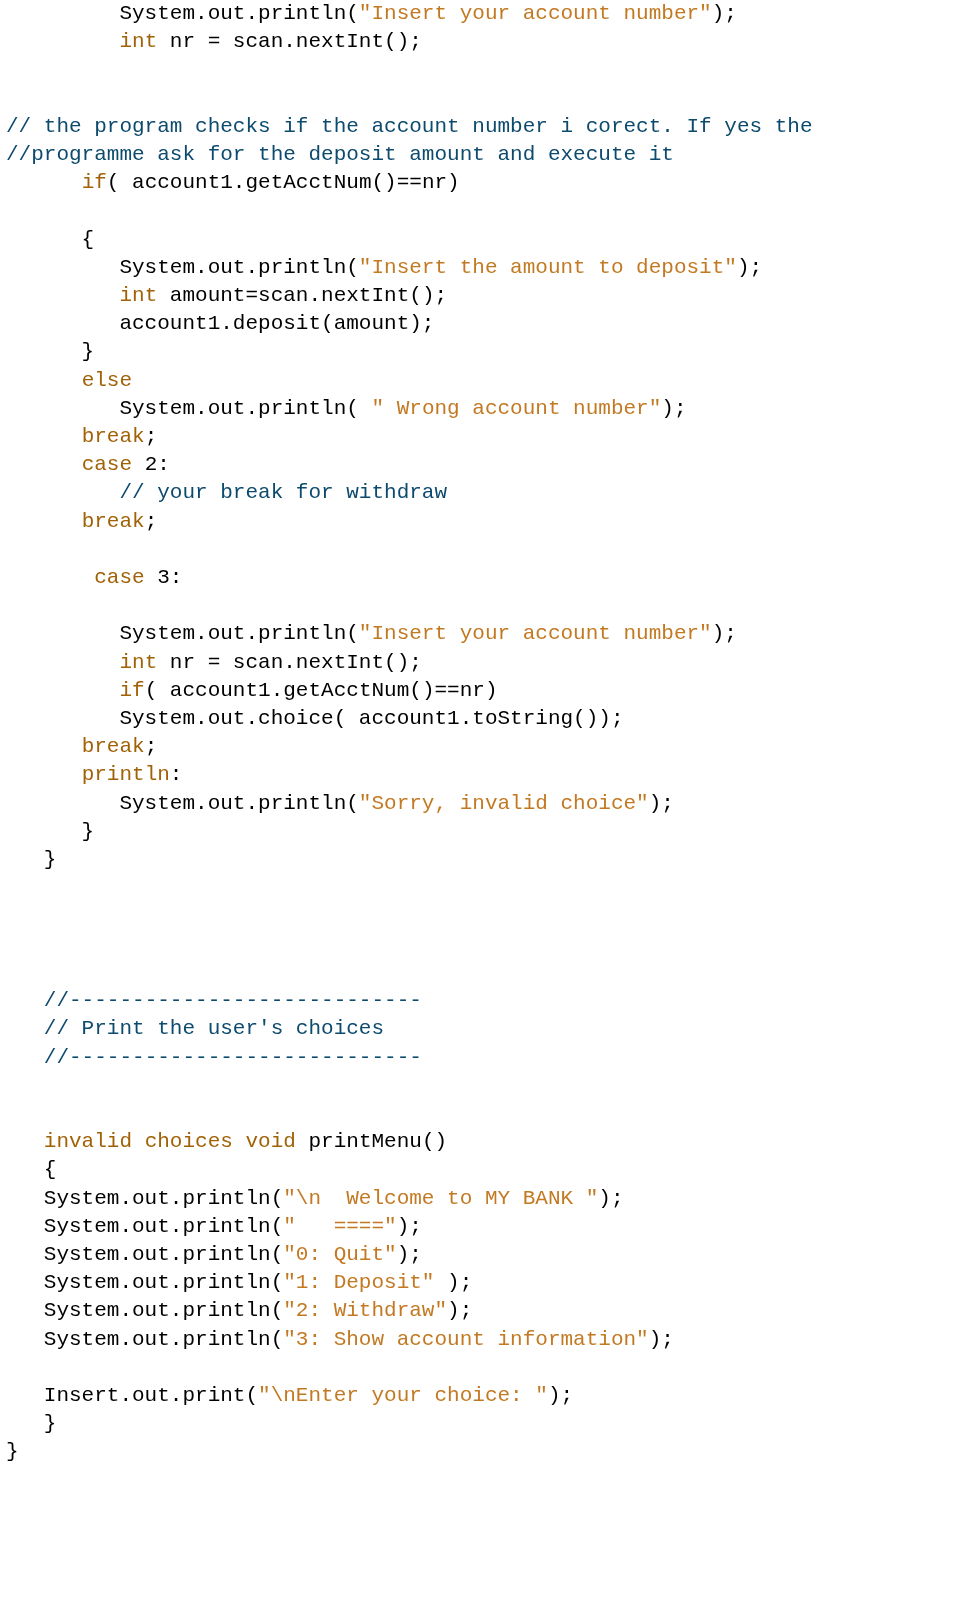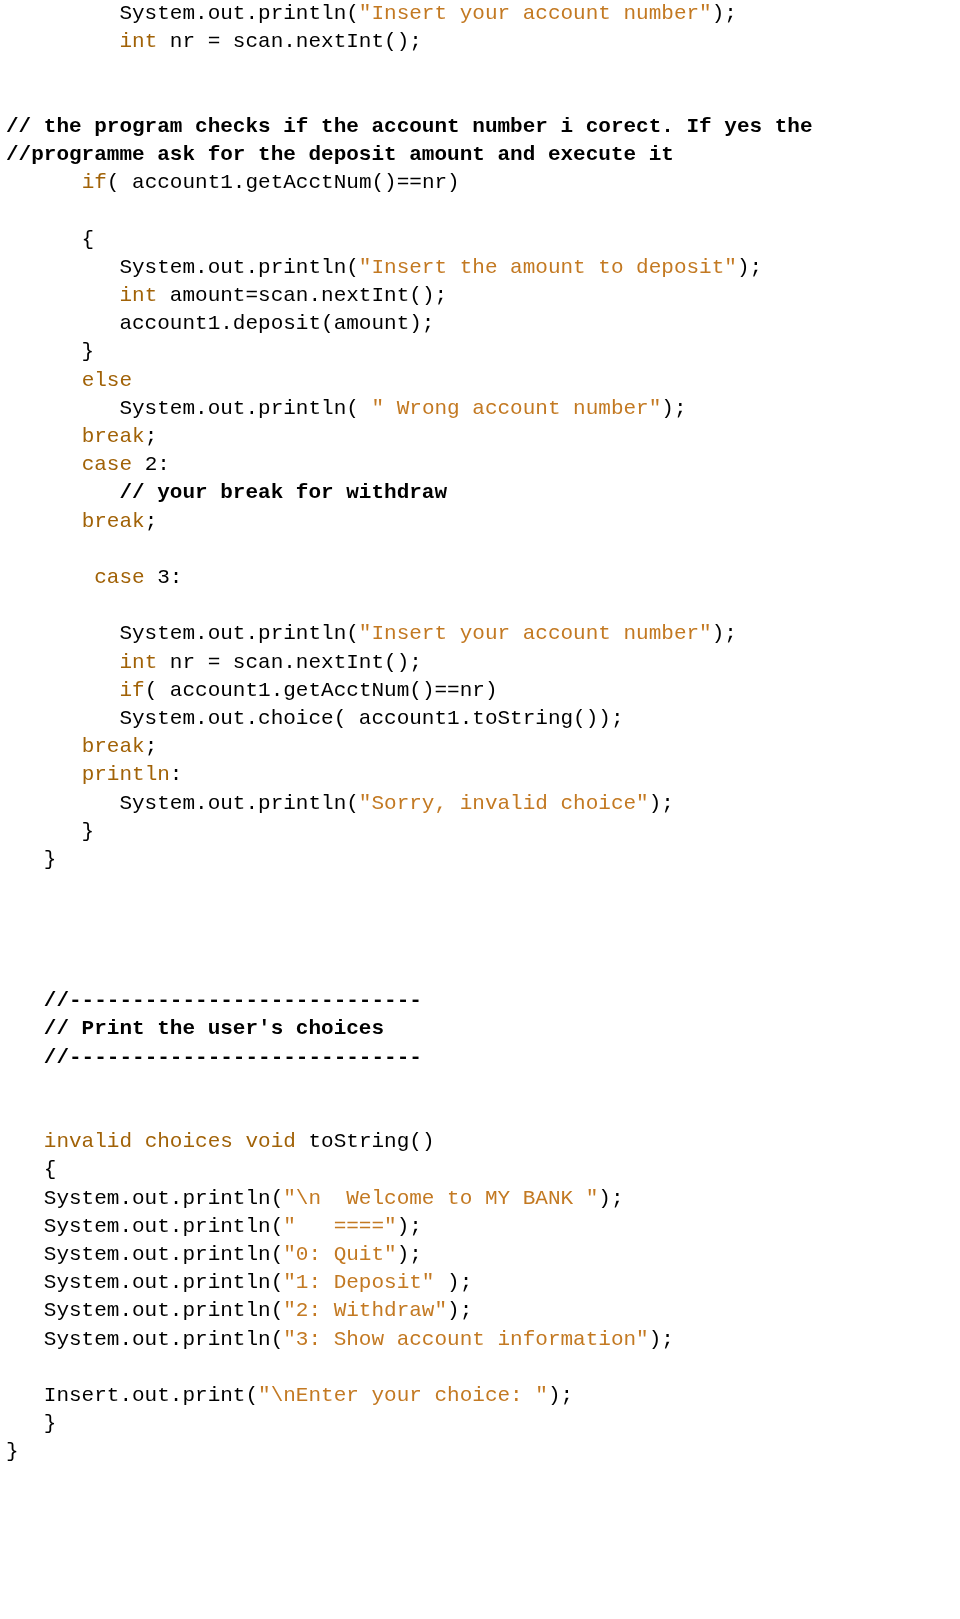--- a/index.html
+++ b/index.html
@@ -11,21 +11,21 @@
   pre.code {
     margin: 0;
     padding: 0 6px 0 6px;
     font-family: "Courier New", Courier, monospace;
     font-size: 21px;
     line-height: 28.2px;
     white-space: pre;
     color: #000000;
   }
   .kw   { color: #a16207; }  
-  .cm   { color: #000000; font-weight: bold; }  
+  .cm   { color: #0c4a6e; }  
   .str  { color: #c37922; }  
   .id   { color: #000000; }  
 </style>
 </head>
 <body>
 
 <pre class="code"><span class="id">         System.out.println(</span><span class="str">"Insert your account number"</span><span class="id">);</span>
 <span class="id">         </span><span class="kw">int</span><span class="id"> nr = scan.nextInt();</span>
 <span></span>
 <span></span>
@@ -58,21 +58,21 @@
 <span class="id">   }</span>
 <span></span>
 <span></span>
 <span></span>
 <span></span>
 <span class="id">   </span><span class="cm">//----------------------------</span>
 <span class="id">   </span><span class="cm">// Print the user's choices</span>
 <span class="id">   </span><span class="cm">//----------------------------</span>
 <span></span>
 <span></span>
-<span class="id">   </span><span class="kw">invalid</span><span class="id"> </span><span class="kw">choices</span><span class="id"> </span><span class="kw">void</span><span class="id"> toString()</span>
+<span class="id">   </span><span class="kw">invalid</span><span class="id"> </span><span class="kw">choices</span><span class="id"> </span><span class="kw">void</span><span class="id"> printMenu()</span>
 <span class="id">   {</span>
 <span class="id">   System.out.println(</span><span class="str">"\n  Welcome to MY BANK "</span><span class="id">);</span>
 <span class="id">   System.out.println(</span><span class="str">"   ===="</span><span class="id">);</span>
 <span class="id">   System.out.println(</span><span class="str">"0: Quit"</span><span class="id">);</span>
 <span class="id">   System.out.println(</span><span class="str">"1: Deposit"</span><span class="id"> );</span>
 <span class="id">   System.out.println(</span><span class="str">"2: Withdraw"</span><span class="id">);</span>
 <span class="id">   System.out.println(</span><span class="str">"3: Show account information"</span><span class="id">);</span>
 <span></span>
 <span class="id">   Insert.out.print(</span><span class="str">"\nEnter your choice: "</span><span class="id">);</span>
 <span class="id">   }</span>

